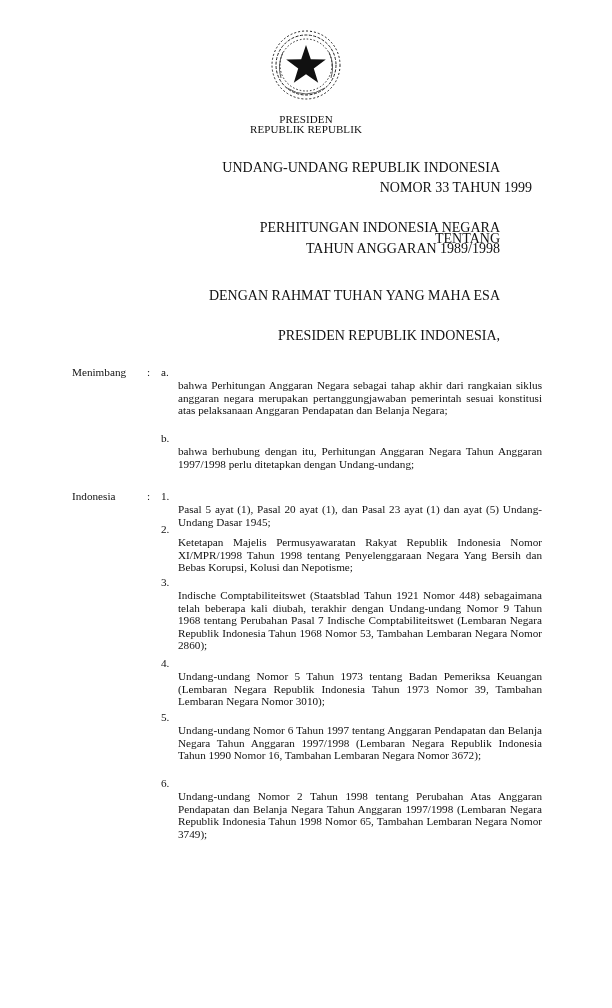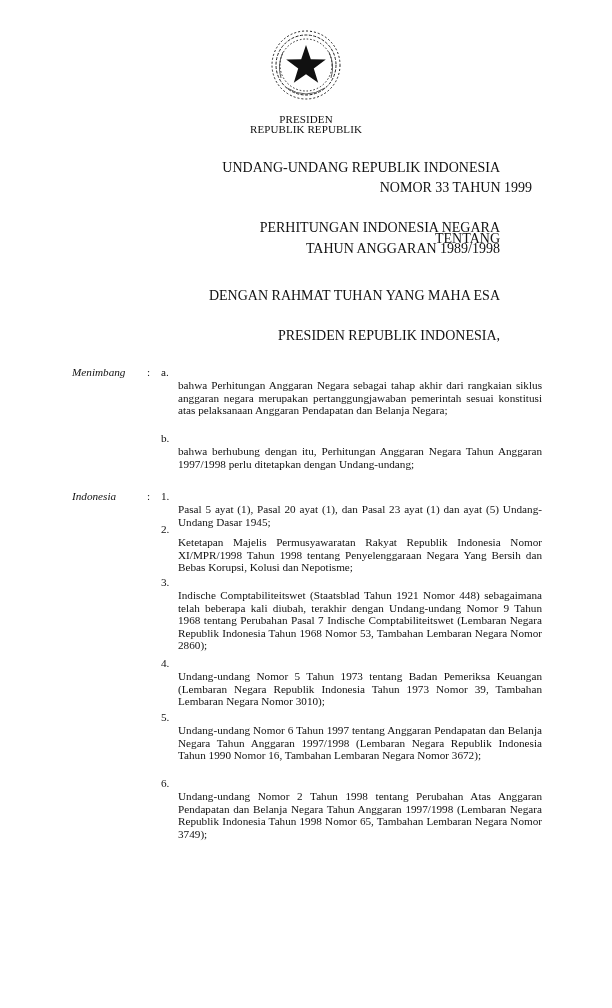--- a/index.html
+++ b/index.html
@@ -14,21 +14,21 @@
       font-size: 11px; line-height: 10px; letter-spacing: 0.1px;
     }
     .title-line {
       position: absolute; left: 0; width: 500px; text-align: right;
       font-size: 14px; line-height: 14px;
     }
     .section {
       position: absolute; left: 72px; width: 470px;
       font-size: 11.2px; line-height: 12.6px;
     }
-    .section-label { position: absolute; left: 0; top: 0; font-style: italic; }
+    .section-label { position: absolute; left: 0; top: 0; }
     .section-colon { position: absolute; left: 75px; top: 0; }
     .item { position: absolute; left: 89px; width: 381px; }
     .item-marker { position: absolute; left: 0; top: 0; }
     .item-text {
       position: absolute; left: 17px; width: 364px; top: 13px;
       text-align: justify;
     }
   </style>
 </head>
 <body>

